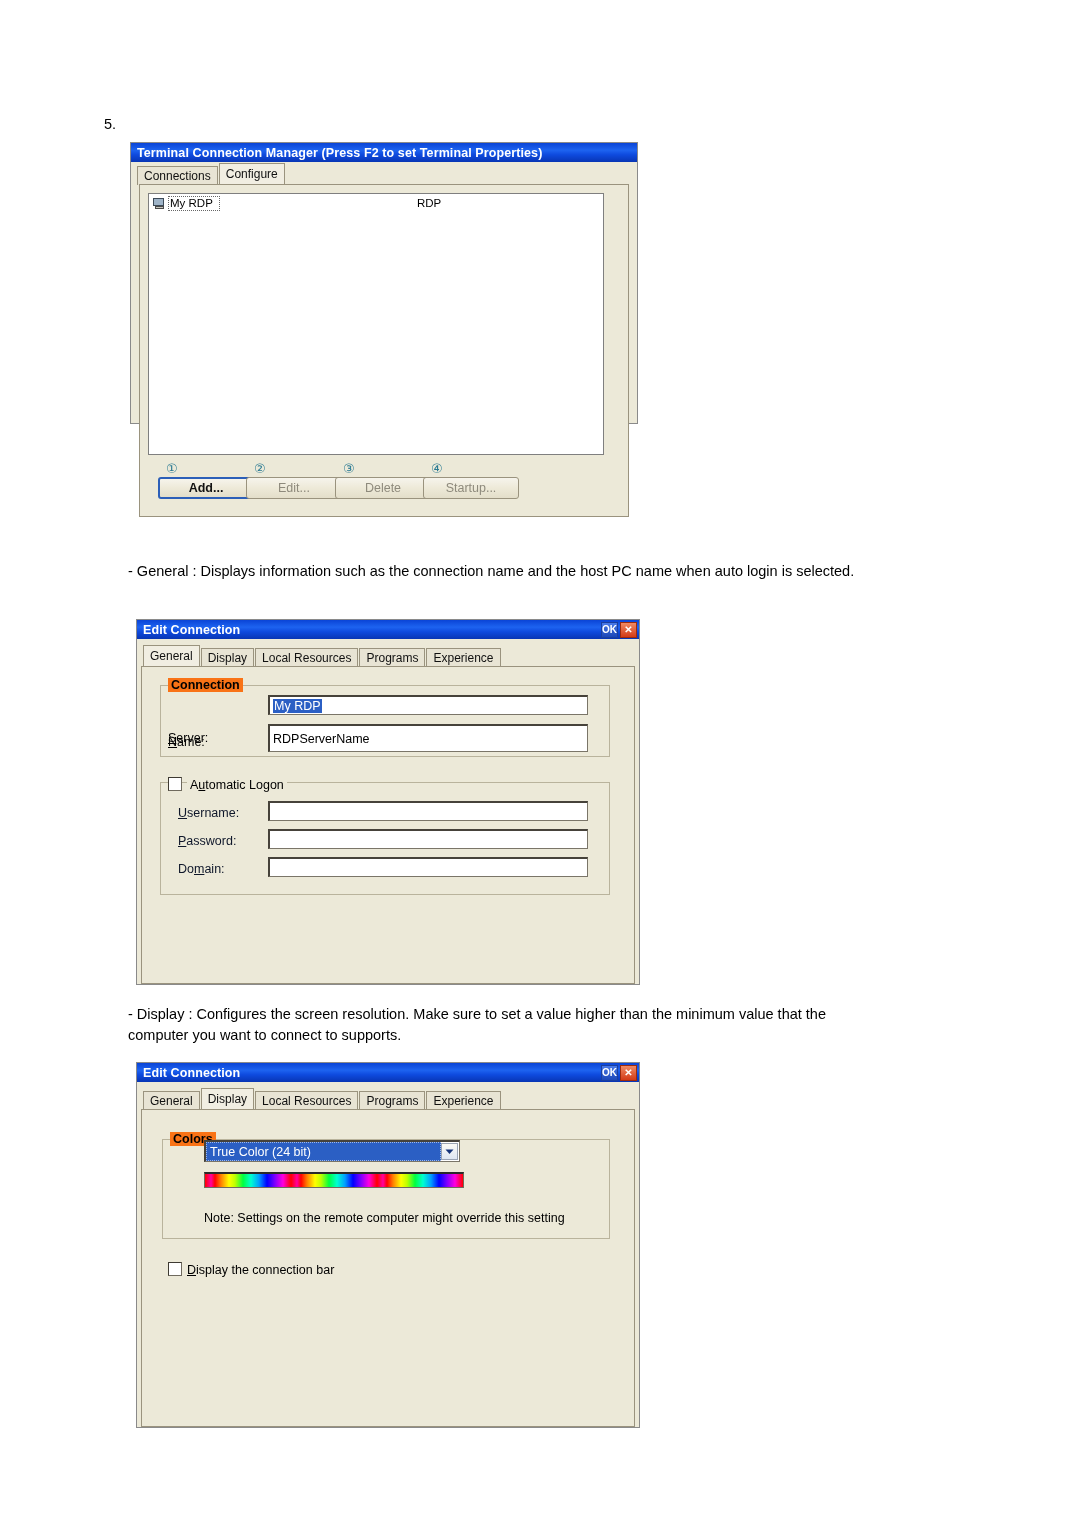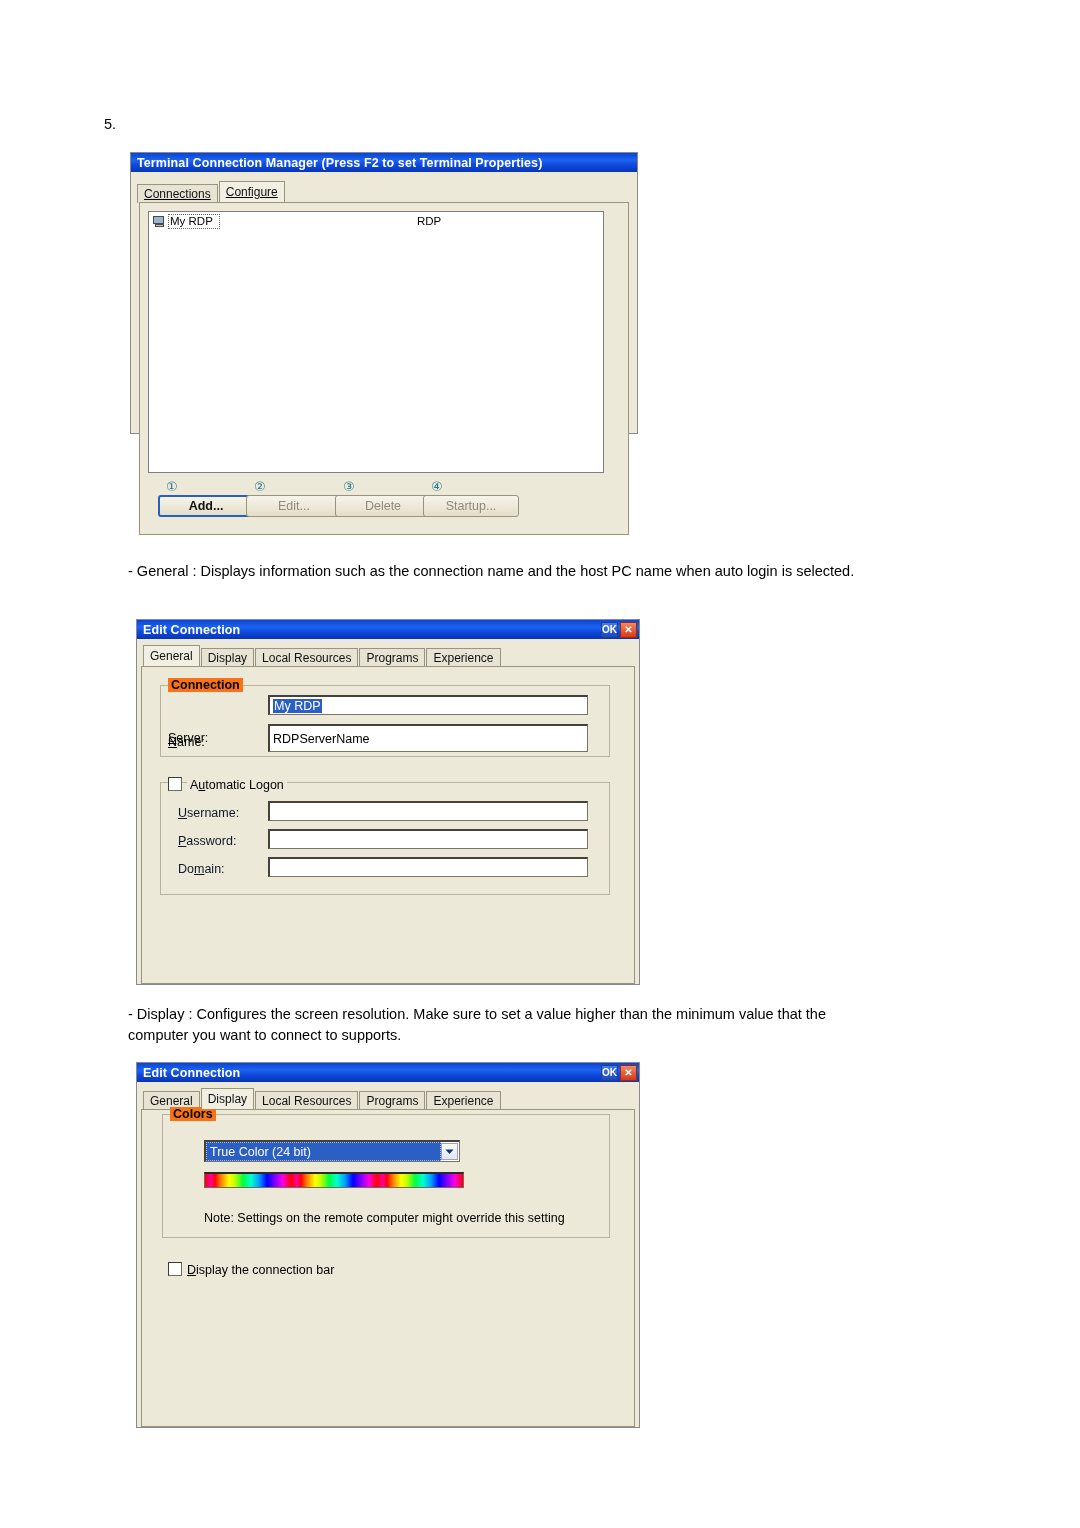--- a/index.html
+++ b/index.html
@@ -331,27 +331,27 @@
     line-height: 16px;
   }
 </style>
 </head>
 <body>
 
 <div class="doc-step">
   <span class="num">5.</span>
 </div>
 
-<div class="win" id="win-terminal-manager" style="left:130px; top:152px; width:508px; height:282px;">
+<div class="win" id="win-terminal-manager" style="left:130px; top:142px; width:508px; height:282px;">
 
   <div class="titlebar">
     <span class="title-text">Terminal Connection Manager (Press F2 to set Terminal Properties)</span>
   </div>
 
-  <div class="tabstrip" style="margin-top:9px;text-decoration:underline;">
+  <div class="tabstrip" style="margin-top:1px;">
     <div class="tab">Connections</div>
     <div class="tab active">Configure</div>
   </div>
 
   <div class="tabpage" style="margin:0 8px 0 8px; height:333px;">
 
     <div class="listview" style="left:8px; top:8px; width:456px; height:262px;">
       <div class="lv-row">
         <div class="lv-cell" style="width:264px;">
           <span class="rdp-icon">
@@ -468,21 +468,21 @@
   <div class="tabstrip" style="margin-top:6px;">
     <div class="tab">General</div>
     <div class="tab active">Display</div>
     <div class="tab">Local Resources</div>
     <div class="tab">Programs</div>
     <div class="tab">Experience</div>
   </div>
 
   <div class="tabpage" style="margin:0 4px 0 4px; height:318px;">
 
-    <div class="group" style="left:20px; top:4px; width:448px; height:124px;">
+    <div class="group" style="left:20px; top:29px; width:448px; height:100px;">
       <span class="group-title">Colors</span>
     </div>
 
     <div class="combo" style="left:62px; top:30px; width:256px; height:22px;">
       <span class="combo-text">True Color (24 bit)</span>
       <span class="combo-arrow">
         <svg width="9" height="6" viewBox="0 0 9 6">
             <path d="M0.5 0.5 L4.5 5 L8.5 0.5 Z" fill="#16347a"></path>
           </svg>
       </span>

